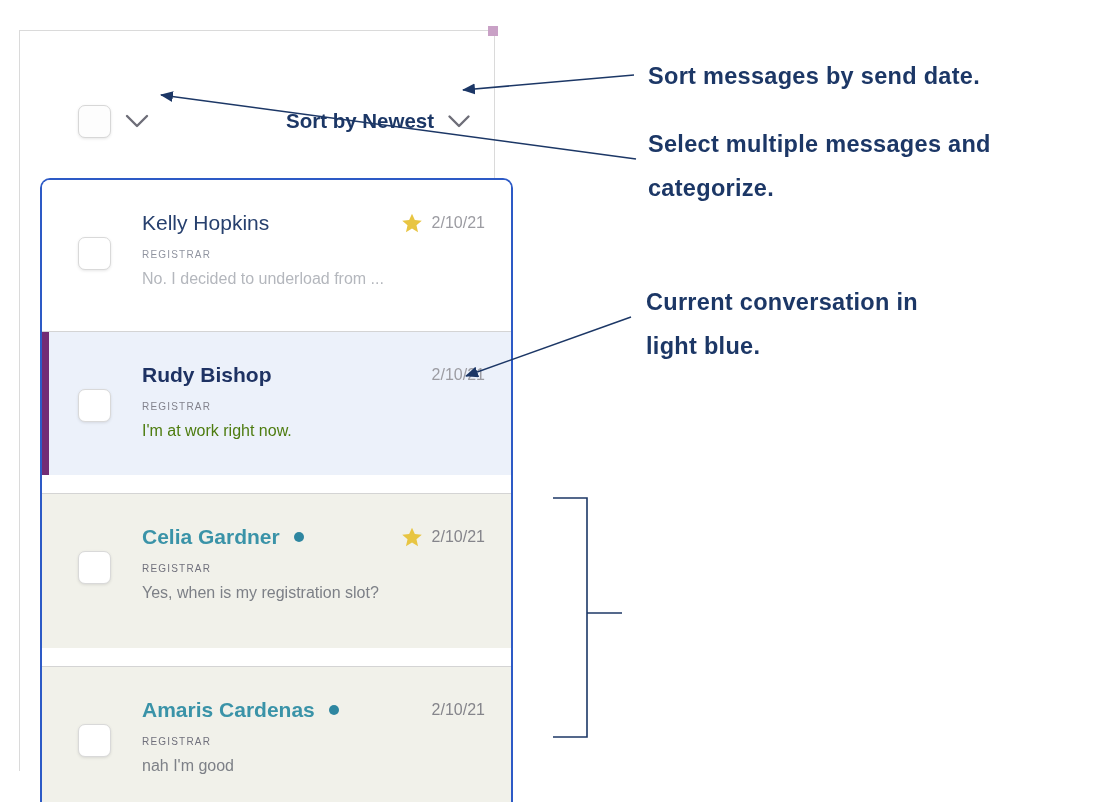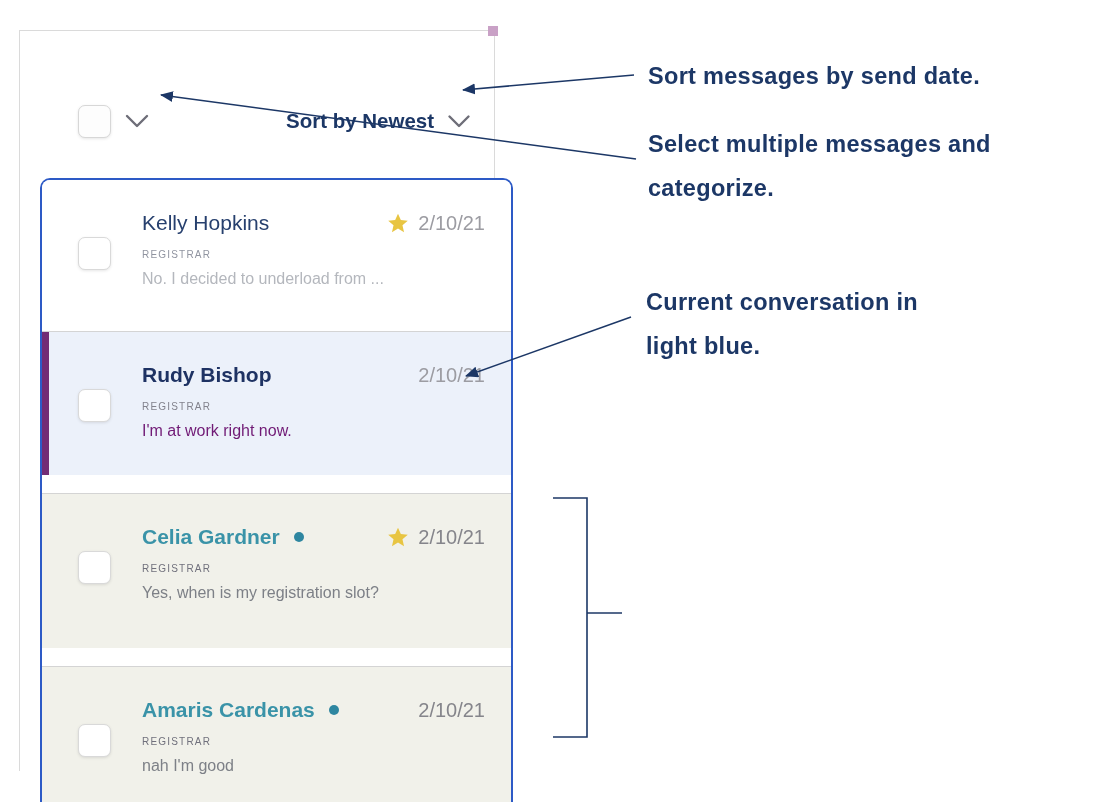--- a/index.html
+++ b/index.html
@@ -37,27 +37,27 @@
       border:1.5px solid #d9d9d9;border-radius:7px;box-sizing:border-box;
       box-shadow:0 1px 3px rgba(0,0,0,.10);}
   .content{position:absolute;left:100px;right:26px;top:31px;}
   .row1{display:flex;align-items:center;}
   .nm{font-size:21px;font-weight:400;color:#27406e;white-space:nowrap;}
   .msg.current .nm{font-weight:700;color:#1e3263;}
   .msg.unread .nm{font-weight:700;color:#3a93a8;}
   .dot{width:10px;height:10px;border-radius:50%;background:#2e86a0;margin-left:14px;flex:none;}
   .sp{flex:1;}
   .star{flex:none;margin-right:9px;}
-  .date{font-size:20px;color:#9c9ca2;white-space:nowrap;}
+  .date{font-size:16px;color:#9c9ca2;white-space:nowrap;}
   .msg.unread .date{color:#85858b;}
   .role{margin-top:14px;font-size:10px;letter-spacing:1.2px;color:#9094a0;}
   .msg.current .role{color:#82828c;}
   .msg.unread .role{color:#70707c;}
   .preview{margin-top:10px;font-size:16px;color:#b4b7bd;white-space:nowrap;overflow:hidden;}
-  .msg.current .preview{color:#701a75;}
+  .msg.current .preview{color:#4d7c0f;}
   .msg.unread .preview{color:#7d8087;}
 
   
   .note{position:absolute;color:#1c3766;font-size:23.5px;font-weight:700;
         letter-spacing:.3px;line-height:44px;white-space:nowrap;}
   .note-sort{left:648px;top:54px;}
   .note-select{left:648px;top:122px;}
   .note-current{left:646px;top:280px;}
   .note-unread{left:637px;top:546px;}
 

